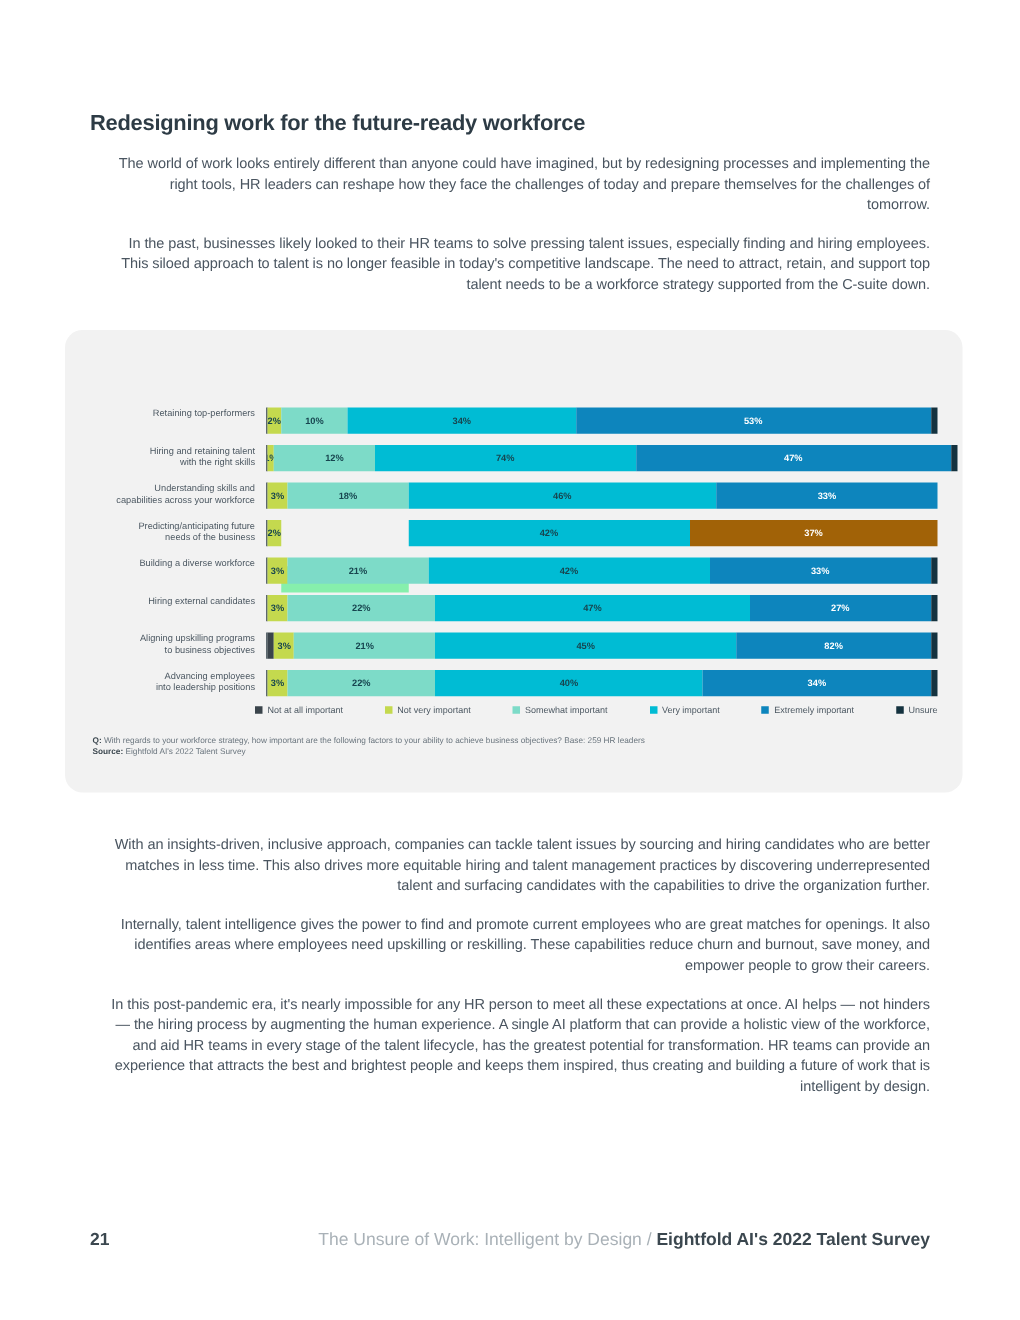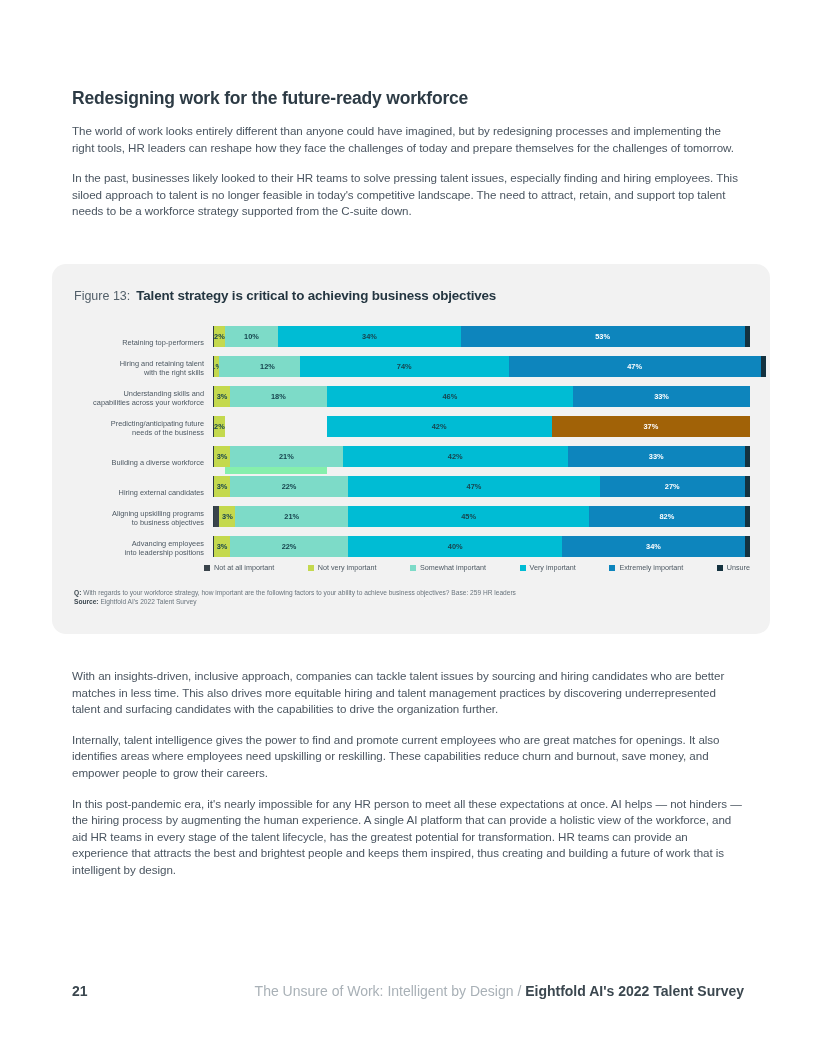--- a/index.html
+++ b/index.html
@@ -25,22 +25,23 @@
     font-size:17.5px;
     font-weight:bold;
     color:#2d3b45;
     margin:0 0 14px 0;
     letter-spacing:-0.2px;
   }
   p.body{
     font-size:11.6px;
     line-height:16.6px;
     color:#4a5560;
-    margin:0 0 14px 0;
+    margin:0 0 14px 12px;
     letter-spacing:-0.05px;
+    text-align:right;
   }
   p.body:last-child{margin-bottom:0;}
 
   
   .figure-card{
     position:absolute;
     left:52px; top:264px;
     width:718px; height:370px;
     background:#f2f2f2;
     border-radius:14px;
@@ -67,21 +68,21 @@
     position:absolute;
     left:22px; top:62px;
     width:676px; height:230px;
   }
   .rows{
     position:relative;
     width:100%;
   }
   .row{
     display:flex;
-    align-items:flex-end;
+    align-items:flex-start;
     height:21px;
     margin-bottom:9px;
   }
   .row:last-child{margin-bottom:0;}
   .row-label{
     width:130px;
     flex:0 0 130px;
     text-align:right;
     padding-right:9px;
     font-size:7.4px;
@@ -159,24 +160,20 @@
 <div class="page">
 
   <div class="content">
     <h1 class="section-title">Redesigning work for the future-ready workforce</h1>
     <p class="body">The world of work looks entirely different than anyone could have imagined, but by redesigning processes and implementing the right tools, HR leaders can reshape how they face the challenges of today and prepare themselves for the challenges of tomorrow.</p>
     <p class="body">In the past, businesses likely looked to their HR teams to solve pressing talent issues, especially finding and hiring employees. This siloed approach to talent is no longer feasible in today's competitive landscape. The need to attract, retain, and support top talent needs to be a workforce strategy supported from the C-suite down.</p>
   </div>
 
   <div class="figure-card">
 
-    <div class="fig-head">
-      <span class="fig-num">Figure 13:</span>
-      <span class="fig-title">Talent strategy is critical to achieving business objectives</span>
-    </div>
 
     <div class="chart">
       <div class="rows" id="chart-rows">
           <div class="row">
             <div class="row-label">Retaining top-performers</div>
             <div class="bar">
               <div class="seg" style="flex: 0 0 2%; background: rgb(196, 217, 78);">2%</div>
               <div class="seg" style="flex: 0 0 10%; background: rgb(125, 219, 200);">10%</div>
               <div class="seg" style="flex: 0 0 34%; background: rgb(0, 188, 212);">34%</div>
               <div class="seg dark-lbl" style="flex: 0 0 53%; background: rgb(13, 133, 189);">53%</div>

